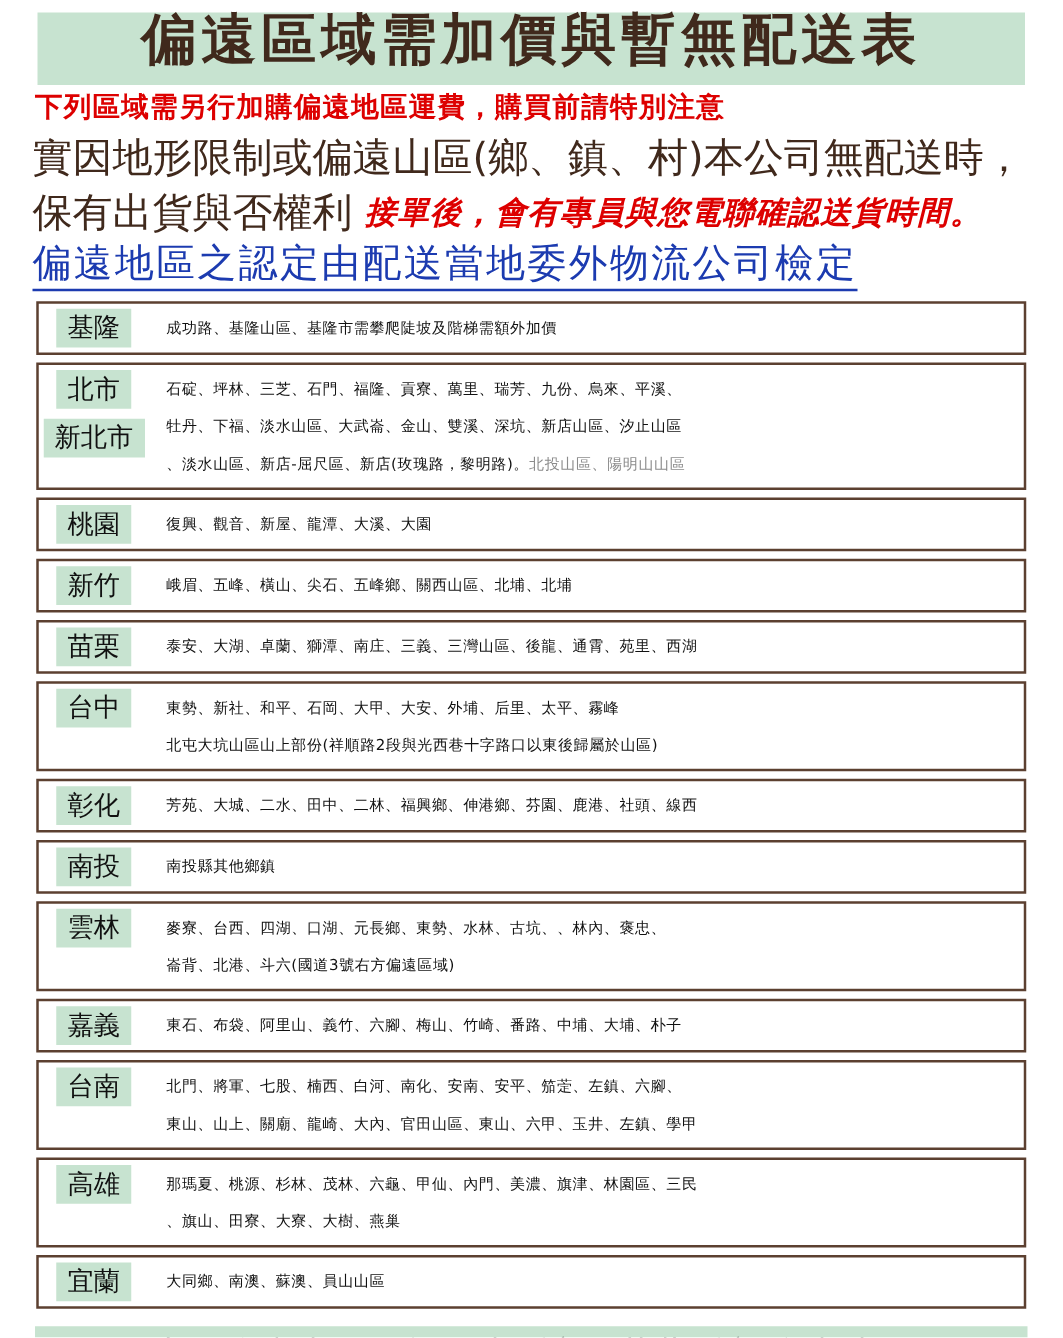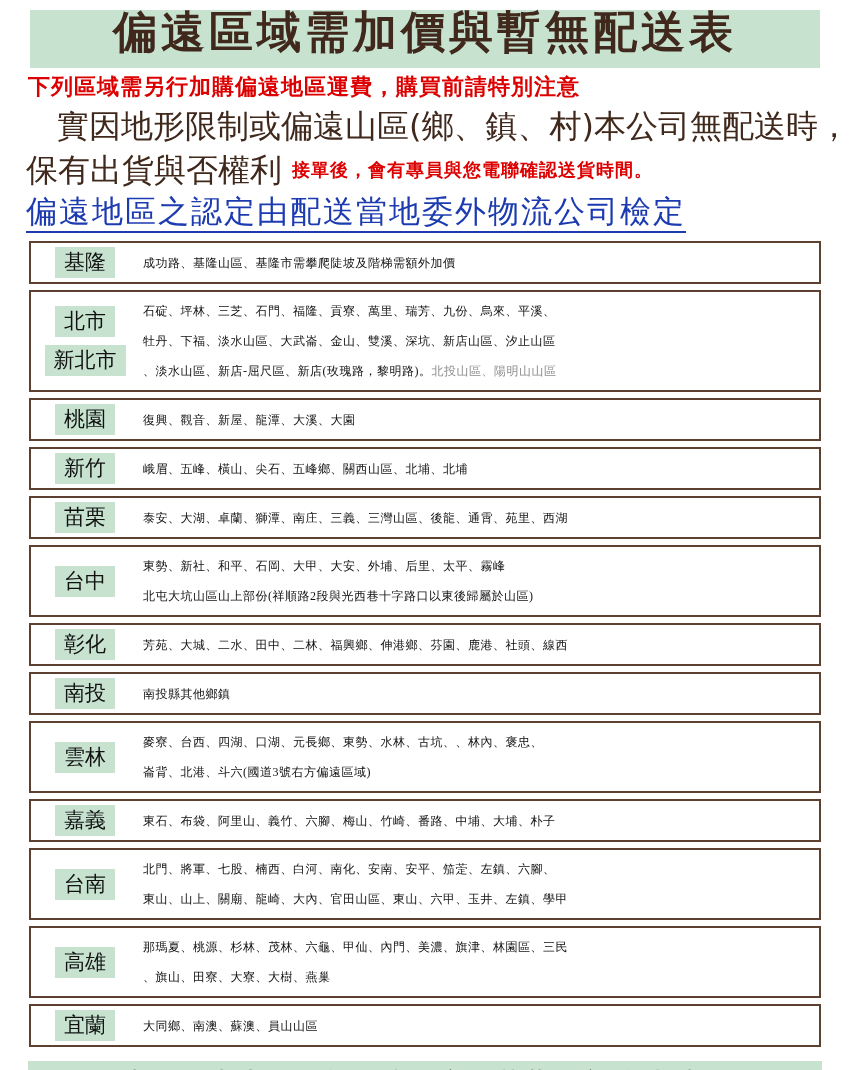--- a/index.html
+++ b/index.html
@@ -24,41 +24,40 @@
   .title-band h1{
     margin:0;font-size:44px;font-weight:bold;color:var(--brown-text);
     letter-spacing:4px;line-height:1;
   }
   .warning-red{
     margin:5px 0 0 28px;font-size:22px;font-weight:bold;color:var(--red);
     font-family:"DejaVu Serif","Liberation Serif",serif;line-height:26px;letter-spacing:1px;
   }
   .notice-1{
     margin:5px 0 0 26px;font-size:32px;color:var(--brown-text);
-    line-height:44px;letter-spacing:0px;white-space:nowrap;text-align:right;
+    line-height:44px;letter-spacing:0px;white-space:nowrap;
   }
   .notice-2{
     margin:0 0 0 26px;font-size:32px;color:var(--brown-text);
     line-height:44px;white-space:nowrap;display:flex;align-items:center;text-align:center;
   }
   .notice-2 .red-sub{
-    font-size:18px;font-weight:bold;color:var(--red);margin-left:10px;
-    font-family:"DejaVu Serif","Liberation Serif",serif;letter-spacing:1px;
+    font-size:25px;font-weight:bold;color:var(--red);margin-left:10px;
+    font-family:"DejaVu Serif","Liberation Serif",serif;letter-spacing:1px;font-style:italic;
   }
   .notice-blue{
     margin:0 0 8px 26px;font-size:31px;color:var(--blue);line-height:38px;
     letter-spacing:2px;white-space:nowrap;width:max-content;
     border-bottom:2px solid var(--blue);padding-bottom:1px;
   }
   .table{margin:0 29px;}
   .row{
     border:2px solid var(--border-brown);background:#ffffff;
-    display:flex;align-items:center;padding:4px 10px;margin-bottom:6px;
+    display:flex;align-items:flex-start;padding:4px 0;margin-bottom:6px;
     box-sizing:border-box;
-    font-family:Liberation Serif, serif;
   }
   .labelcol{
     flex:none;width:88px;display:flex;flex-direction:column;
     align-items:center;gap:8px;margin-right:14px;
   }
   .label{
     background:var(--green);color:var(--ink);font-size:21px;
     padding:4px 9px;line-height:23px;text-align:center;white-space:nowrap;
   }
   .content{font-size:12px;color:var(--ink);letter-spacing:0.5px;}

